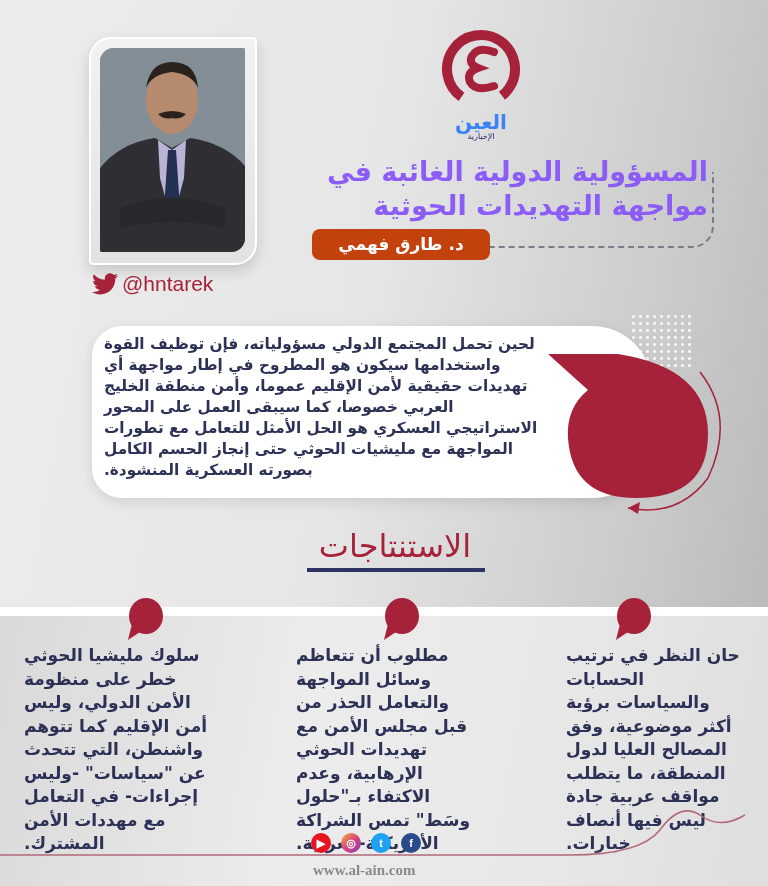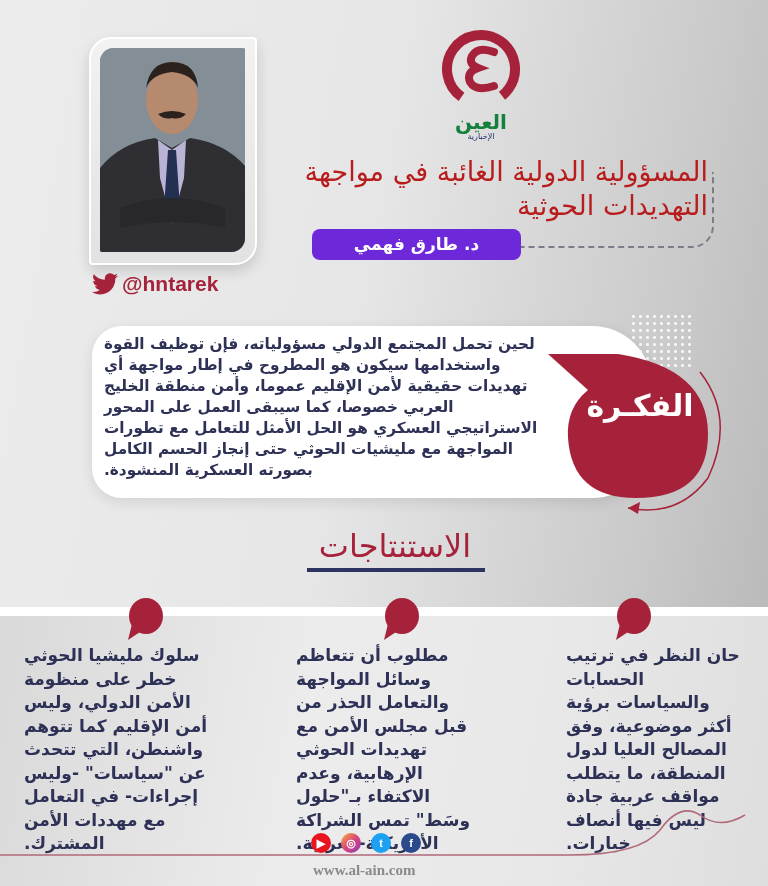--- a/index.html
+++ b/index.html
@@ -27,40 +27,40 @@
   .photo {
     position: absolute; left: 100px; top: 48px; width: 145px; height: 204px;
     border-radius: 14px 2px 14px 2px; overflow: hidden;
     background: linear-gradient(180deg, #7c8790 0%, #8c959d 40%, #7e868d 100%);
   }
   .photo svg { width: 100%; height: 100%; display: block; }
   .twitter-handle {
     position: absolute; left: 92px; top: 272px; display: flex; align-items: center; gap: 4px;
   }
   .twitter-handle .handle {
-    font-family: "Liberation Sans", sans-serif; font-weight: bold; font-size: 21px; color: #a6223a;
+    font-family: "Liberation Sans", sans-serif; font-weight: normal; font-size: 21px; color: #a6223a;
   }
   
   .logo { position: absolute; left: 438px; top: 28px; width: 86px; height: 110px; text-align: center; }
-  .logo-text { font-weight: bold; font-size: 20px; color: #15803d; line-height: 20px; direction: rtl; }
+  .logo-text { font-weight: bold; font-size: 20px; color: #3b82f6; line-height: 20px; direction: rtl; }
   .logo-sub { font-size: 8px; color: #262d6a; direction: rtl; line-height: 10px; }
   
   .title-box {
     position: absolute; left: 330px; top: 172px; width: 384px; height: 76px;
     border-right: 2px dashed #7c7c88; border-bottom: 2px dashed #7c7c88;
     border-radius: 0 0 22px 0;
   }
   .title {
     position: absolute; right: 60px; top: 155px; width: 420px;
     direction: rtl; text-align: right;
-    font-weight: normal; font-size: 27px; line-height: 34px; color: #b91c1c;
+    font-weight: bold; font-size: 27px; line-height: 34px; color: #8b5cf6;
   }
   .author-pill {
-    position: absolute; left: 312px; top: 229px; width: 209px; height: 31px;
-    background: #6d28d9; border-radius: 8px;
+    position: absolute; left: 312px; top: 229px; width: 178px; height: 31px;
+    background: #c2410c; border-radius: 8px;
     color: #fff; font-weight: bold; font-size: 17px;
     direction: rtl; text-align: center; line-height: 31px;
   }
   
   .idea-card {
     position: absolute; left: 92px; top: 326px; width: 560px; height: 172px;
     background: #fff; border-radius: 30px 60px 60px 30px;
     box-shadow: 0 4px 14px rgba(0,0,0,0.10);
   }
   .idea-text {
@@ -149,21 +149,20 @@
 
 <div class="dots"></div>
 <div class="idea-card"></div>
 <p class="idea-text">لحين تحمل المجتمع الدولي مسؤولياته، فإن توظيف القوة واستخدامها سيكون هو المطروح في إطار مواجهة أي تهديدات حقيقية لأمن الإقليم عموما، وأمن منطقة الخليج العربي خصوصا، كما سيبقى العمل على المحور الاستراتيجي العسكري هو الحل الأمثل للتعامل مع تطورات المواجهة مع مليشيات الحوثي حتى إنجاز الحسم الكامل بصورته العسكرية المنشودة.</p>
 <svg class="idea-badge" viewBox="0 0 158 158" style="overflow:visible">
   <path d="M-10 6 L60 6 Q150 20 150 86 Q150 150 78 150 Q14 150 10 90 Q8 60 30 42 Z" fill="#a6223a"></path>
   <path d="M142 24 Q178 70 150 130 Q120 170 70 160" fill="none" stroke="#a6223a" stroke-width="1.5"></path>
   <path d="M70 160 L82 154 L80 166 Z" fill="#a6223a"></path>
 </svg>
 <div class="idea-badge-text">
-  <span class="l1">الفكـرة</span>
 </div>
 
 <h2 class="concl-title">الاستنتاجات</h2>
 <div class="concl-underline"></div>
 
 <svg class="bubble" style="left:612px;top:596px" viewBox="0 0 40 50">
     <ellipse cx="22" cy="20" rx="17" ry="18" fill="#a6223a"></ellipse>
     <path d="M8 28 L4 44 L16 36 Z" fill="#a6223a"></path>
   </svg>
 <svg class="bubble" style="left:380px;top:596px" viewBox="0 0 40 50">

